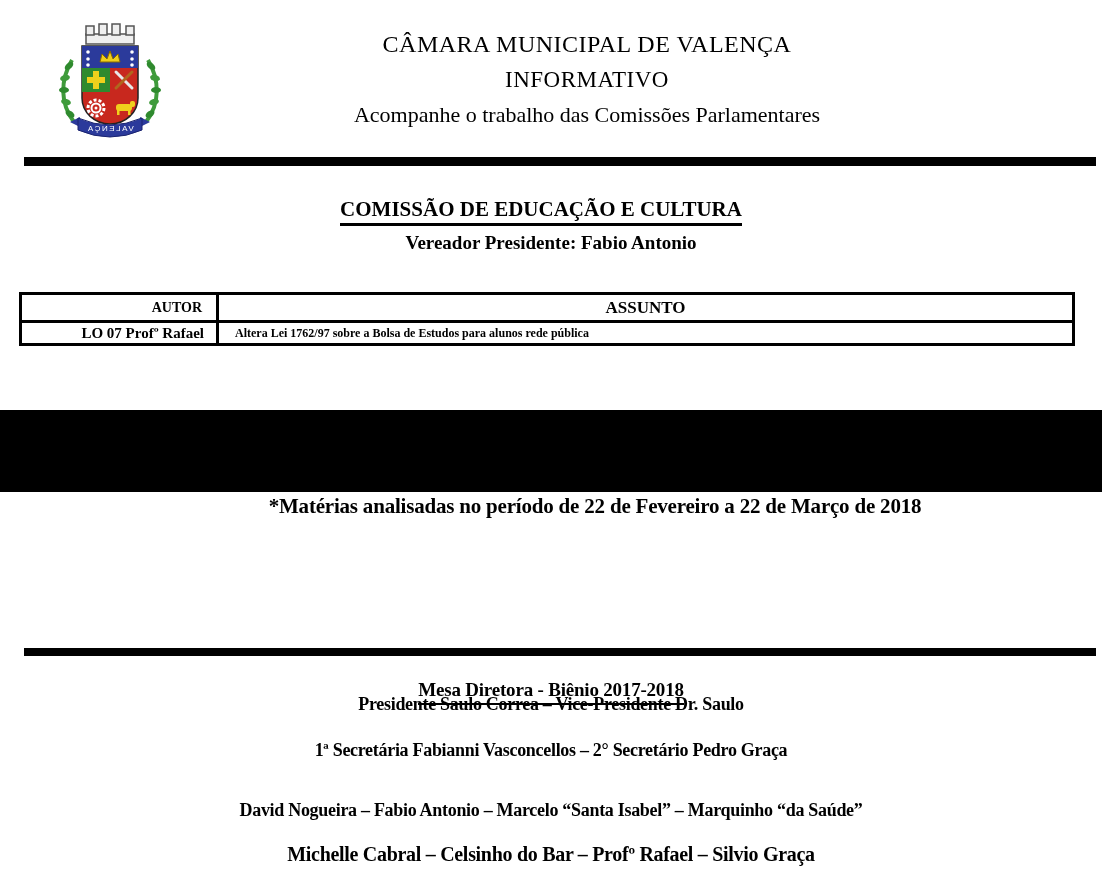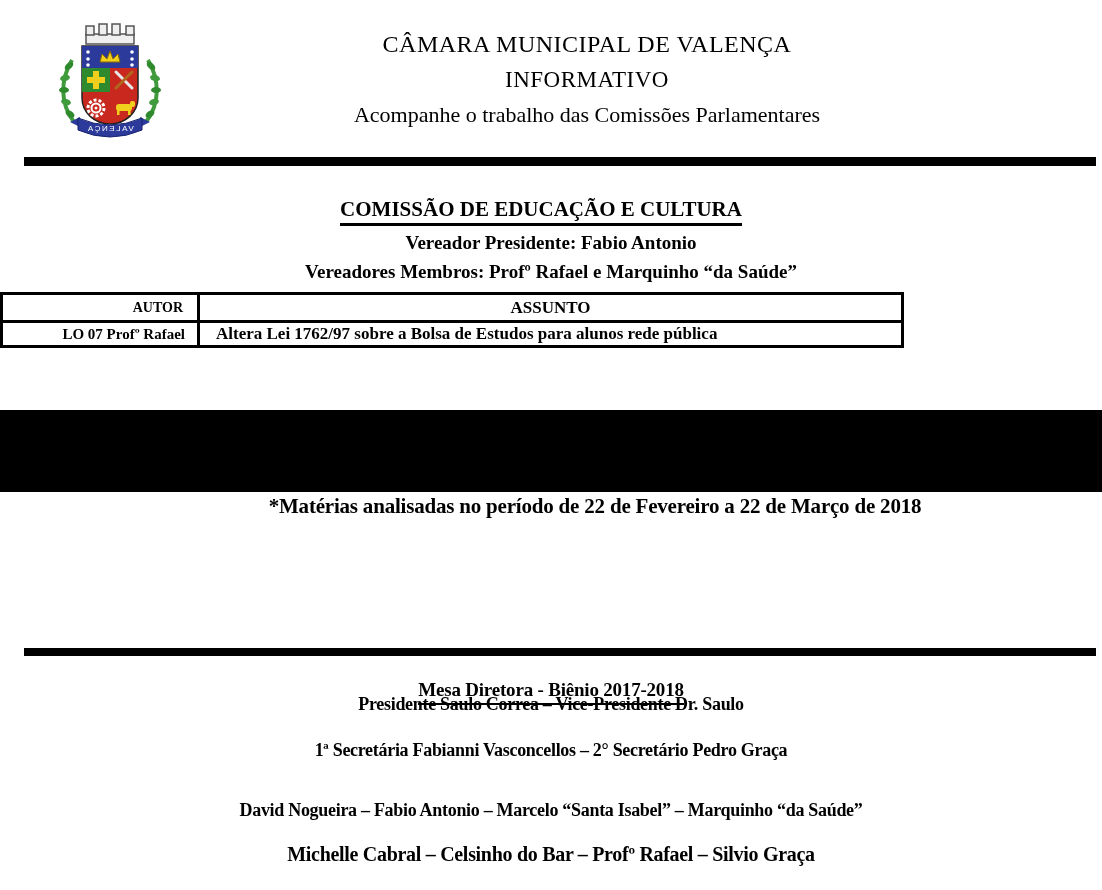--- a/index.html
+++ b/index.html
@@ -18,28 +18,28 @@
   .bar{background:#000;}
   
   .h-title{top:31px;font-size:24px;letter-spacing:.5px;}
   .h-sub{top:67px;font-size:23px;letter-spacing:.5px;}
   .h-tag{top:103px;font-size:22px;}
   
   .c-title{top:197px;font-size:21px;font-weight:bold;}
   .c-pres{top:232px;font-size:19px;font-weight:bold;}
   .c-memb{top:261px;font-size:19px;font-weight:bold;}
   
-  #mtable{border-collapse:collapse;table-layout:fixed;width:904px;}
+  #mtable{border-collapse:collapse;table-layout:fixed;width:1056px;margin-left:19px;}
   #mtable td,#mtable th{border:3px solid #000;vertical-align:middle;overflow:hidden;white-space:nowrap;}
   #mtable .col-autor{width:197px;}
   #mtable th{font-size:15px;font-weight:bold;}
   #mtable th.th-autor{text-align:right;padding-right:14px;font-size:14px;}
   #mtable th.th-assunto{text-align:center;font-size:17px;}
   #mtable td.td-autor{text-align:right;padding-right:12px;font-size:15px;font-weight:bold;}
-  #mtable td.td-assunto{text-align:left;padding-left:16px;font-size:17px;font-weight:bold;}
+  #mtable td.td-assunto{text-align:left;padding-left:16px;font-size:12px;font-weight:bold;}
   .row-h{height:23px;}
   
   .note{top:494px;font-size:21px;font-weight:bold;letter-spacing:-.2px;}
   
   .b-title{top:679px;font-size:19px;font-weight:bold;letter-spacing:-.2px;}
   .b-line1{top:694px;font-size:18px;font-weight:bold;letter-spacing:-.3px;}
   .b-line2{top:740px;font-size:18px;font-weight:bold;letter-spacing:-.3px;}
   .b-vtitle{top:771px;font-size:19px;font-weight:bold;}
   .b-line3{top:800px;font-size:18px;font-weight:bold;letter-spacing:-.3px;}
   .b-line4{top:843px;font-size:20px;font-weight:bold;letter-spacing:-.3px;}
@@ -122,21 +122,20 @@
   <div class="abs center hline h-title" style="left:36px;">CÂMARA MUNICIPAL DE VALENÇA</div>
   <div class="abs center hline h-sub" style="left:36px;">INFORMATIVO</div>
   <div class="abs center hline h-tag" style="left:36px;">Acompanhe o trabalho das Comissões Parlamentares</div>
 
   <div class="abs bar" style="left:24px;top:157px;width:1072px;height:9px;"></div>
 
   <div class="abs center c-title" style="left:-10px;">
     <span class="ul">COMISSÃO DE EDUCAÇÃO E CULTURA</span>
   </div>
   <div class="abs center c-pres">Vereador Presidente: Fabio Antonio</div>
-  <div class="abs center c-memb">Vereadores Membros: Profº Rafael e Marquinho “da Saúde”</div>
 
   <div class="abs" style="left:0;top:292px;width:1102px;">
     <table id="mtable">
       <colgroup>
           <col class="col-autor">
           <col>
         </colgroup>
       <tbody>
           <tr style="height:28px;">
         <th class="th-autor">AUTOR</th>

